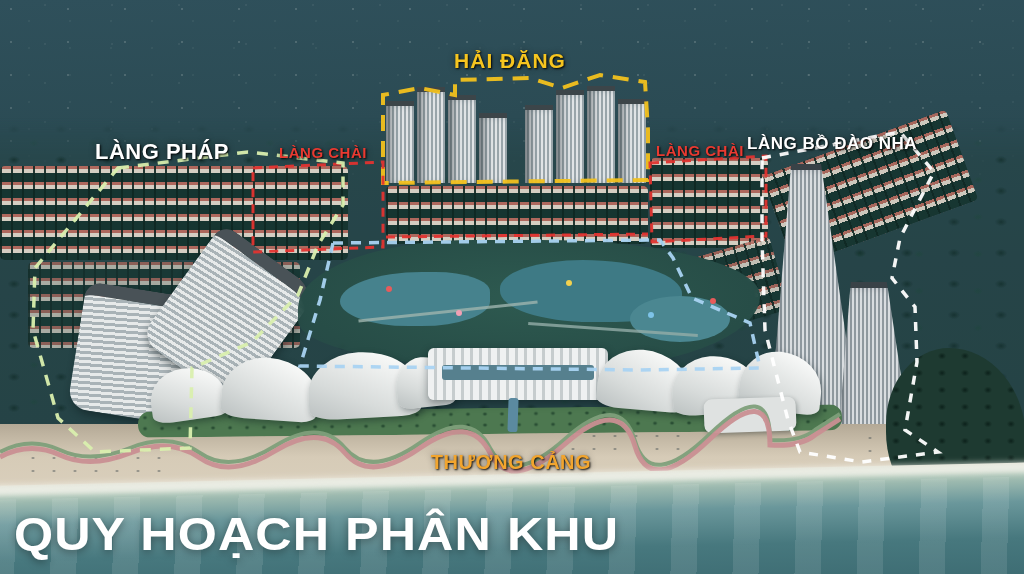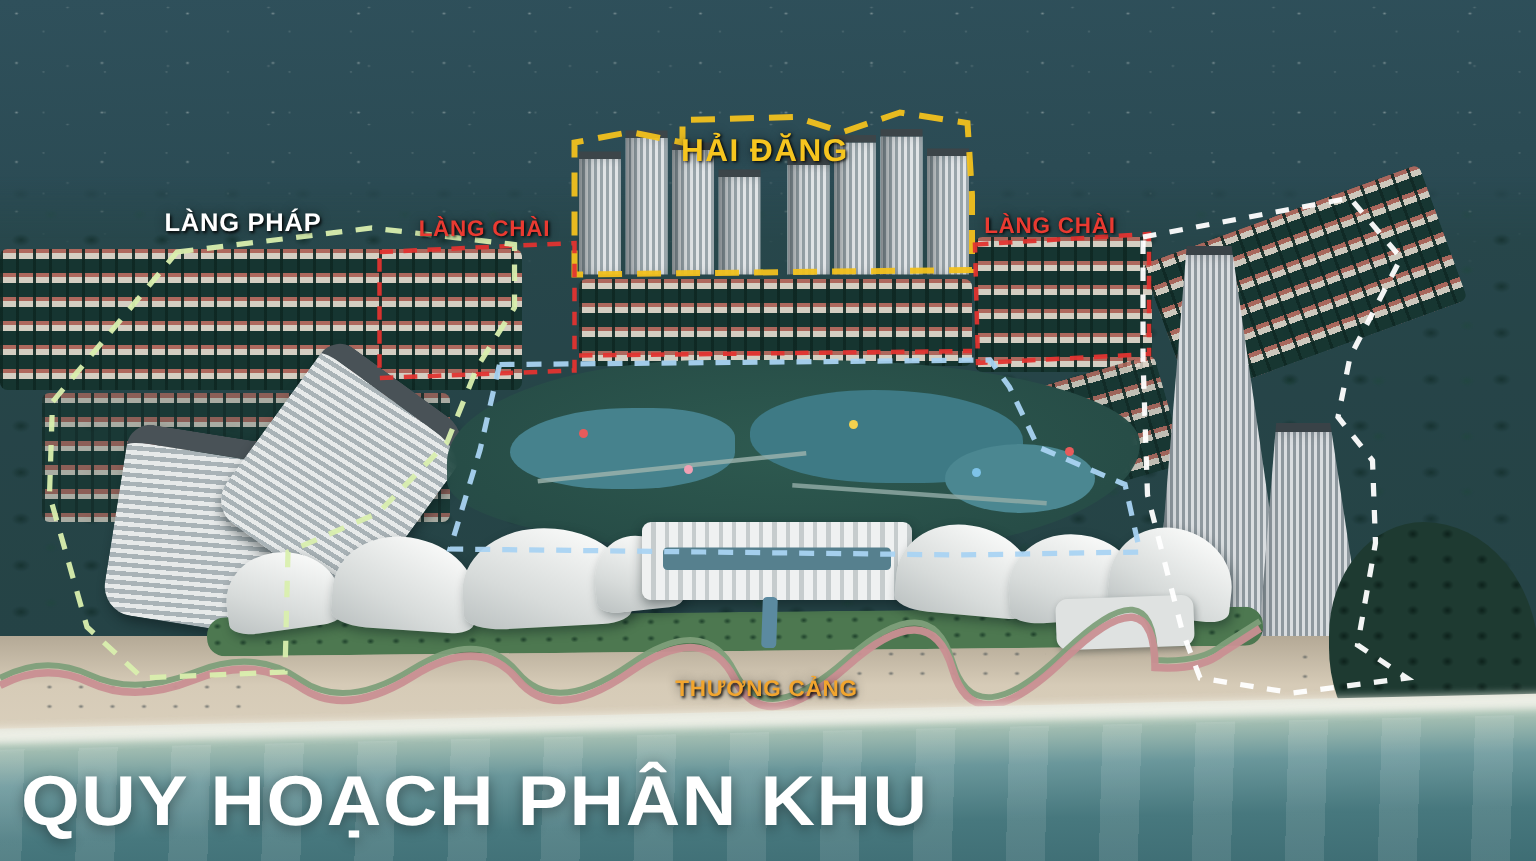--- a/index.html
+++ b/index.html
@@ -155,27 +155,27 @@
   
   .zones-svg{left:0;top:0;width:1024px;height:574px;pointer-events:none;}
   .zones-svg polygon,.zones-svg polyline,.zones-svg path{fill:none;opacity:.95;}
 
   
   .zlabel{
     transform:translateX(-50%);white-space:nowrap;font-weight:bold;
     text-shadow:1px 1px 2px rgba(0,0,0,.9),0 0 7px rgba(0,0,0,.45);
     letter-spacing:.5px;
   }
-  .lb-haidang{left:510px;top:49px;font-size:21px;letter-spacing:1px;margin-top:40px;}
-  .lb-langphap{left:162px;top:139px;font-size:17px;}
+  .lb-haidang{left:510px;top:49px;font-size:21px;letter-spacing:1px;}
+  .lb-langphap{left:162px;top:139px;font-size:22px;}
   .lb-langchai1{left:323px;top:144px;font-size:15px;}
   .lb-langchai2{left:700px;top:142px;font-size:15px;}
   .lb-bdn{left:832px;top:134px;font-size:17px;}
   .lb-chonoi{left:514px;top:307px;font-size:21px;letter-spacing:1px;}
-  .lb-thuongcang{left:511px;top:451px;font-size:15px;}
+  .lb-thuongcang{left:511px;top:451px;font-size:20px;}
   .main-title{
     left:14px;top:508px;font-size:47px;font-weight:bold;line-height:1.1;
     transform:scaleX(1.07);transform-origin:left center;letter-spacing:1px;
     text-shadow:0 2px 8px rgba(0,0,0,.4);white-space:nowrap;
   }
 </style>
 </head>
 <body>
 
 <div class="stage">
@@ -260,16 +260,17 @@
 
   <div class="ocean">
     <div class="ocean-foam"></div>
     <div class="ocean-streaks"></div>
   </div>
 
   <div class="zlabel lb-haidang" style="color: rgb(246, 197, 31);">HẢI ĐĂNG</div>
   <div class="zlabel lb-langphap" style="color: rgb(255, 255, 255);">LÀNG PHÁP</div>
   <div class="zlabel lb-langchai1" style="color: rgb(233, 58, 49);">LÀNG CHÀI</div>
   <div class="zlabel lb-langchai2" style="color: rgb(233, 58, 49);">LÀNG CHÀI</div>
+  <div class="zlabel lb-bdn" style="color: rgb(255, 255, 255);">LÀNG BỒ ĐÀO NHA</div>
   <div class="zlabel lb-thuongcang" style="color: rgb(242, 165, 46);">THƯƠNG CẢNG</div>
 
   <div class="main-title" style="color: rgb(255, 255, 255);">QUY HOẠCH PHÂN KHU</div>
 </div>
 
 </body></html>

